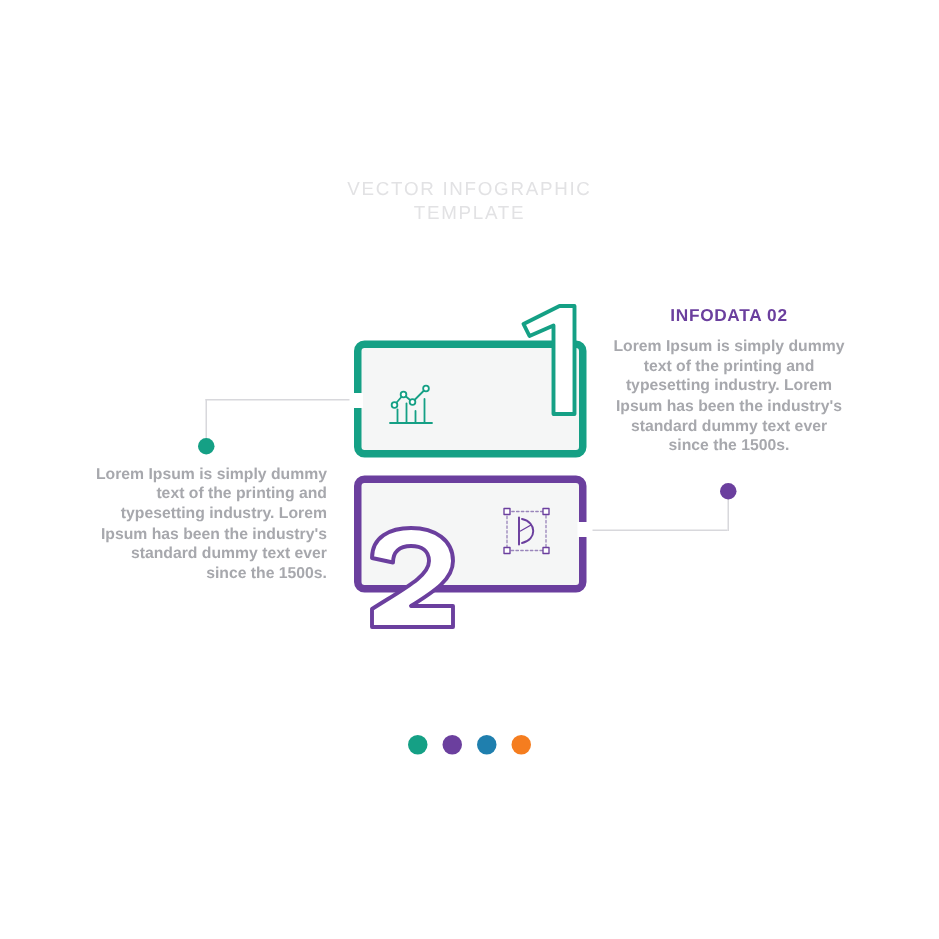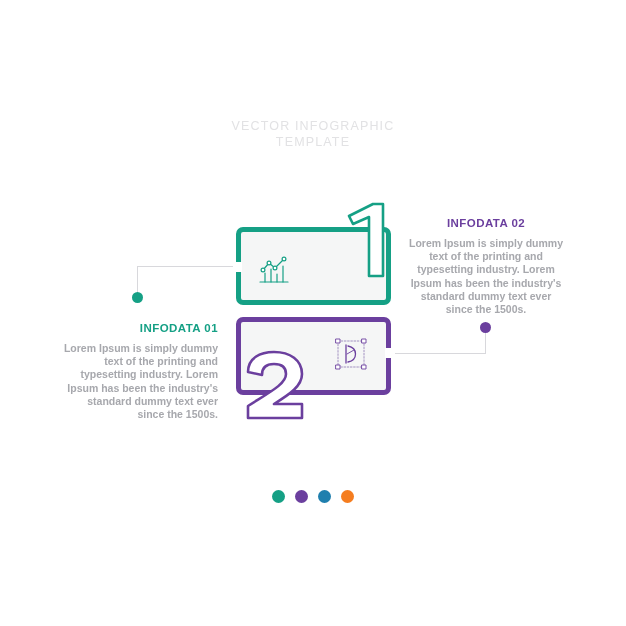--- a/index.html
+++ b/index.html
@@ -144,21 +144,21 @@
     position: absolute;
     width: 160px;
   }
   .info-1 { left: 58px; top: 310px; text-align: right; }
   .info-2 { left: 406px; top: 205px; text-align: center; }
 
   .info-heading {
     font-size: 11.5px;
     font-weight: 700;
     letter-spacing: 0.45px;
-    margin: 12px 0 8px 0;
+    margin: 0 0 8px 0;
   }
   .info-1 .info-heading { color: #15a085; }
   .info-2 .info-heading { color: #6b3f9e; }
 
   .info-body {
     font-size: 10.5px;
     line-height: 13.2px;
     color: #a7a8ad;
     margin: 0;
     font-weight: bold;
@@ -243,21 +243,20 @@
   <span class="numeral numeral-2">
     <svg viewBox="0 0 80 72" width="80" height="72">
       <path d="M8 22 C8 8, 20 2, 34 2 C50 2, 62 10, 62 24
                C62 36, 50 44, 34 54 L62 54 L62 68 L8 68
                L8 56 C30 42, 46 34, 46 24 C46 17, 41 14, 34 14
                C26 14, 22 18, 22 25 Z" fill="#ffffff" stroke="#6b3f9e" stroke-width="2.6" stroke-linejoin="round"></path>
     </svg>
   </span>
 
   <div class="info-block info-1">
-    <div class="info-heading">INFODATA 01</div>
     <div class="info-body">Lorem Ipsum is simply dummy text of the printing and typesetting industry. Lorem Ipsum has been the industry's standard dummy text ever since the 1500s.</div>
   </div>
 
   <div class="info-block info-2">
     <div class="info-heading">INFODATA 02</div>
     <div class="info-body">Lorem Ipsum is simply dummy text of the printing and typesetting industry. Lorem Ipsum has been the industry's standard dummy text ever since the 1500s.</div>
   </div>
 
   <div class="footer-dots">
     <span class="footer-dot" style="background: rgb(21, 160, 133);"></span>

